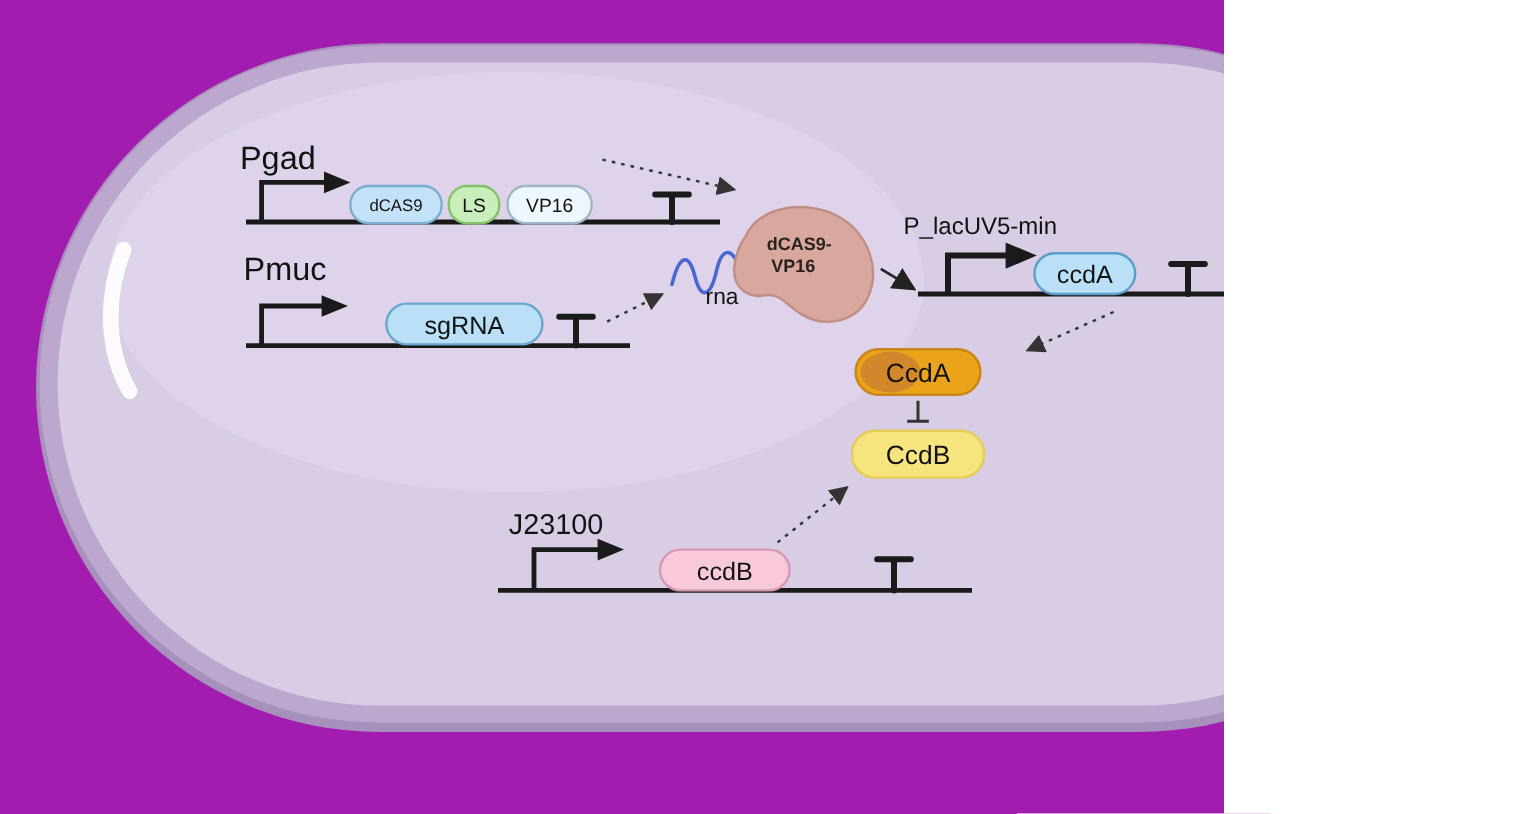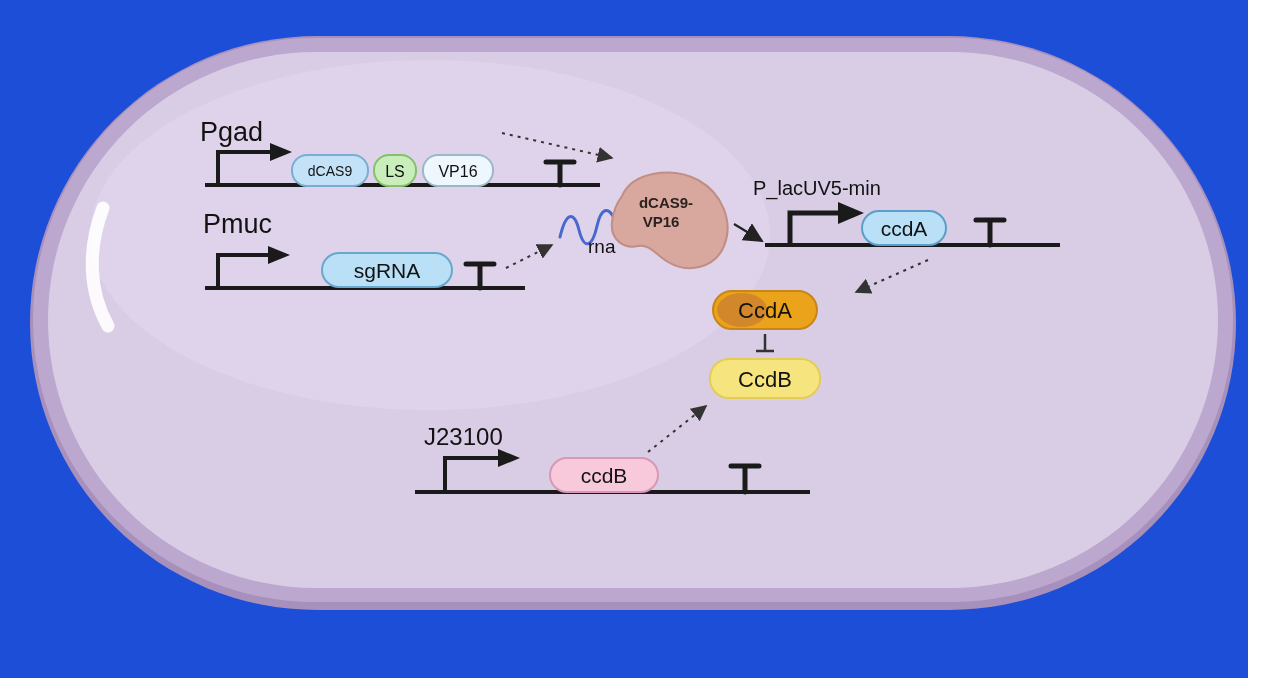--- a/index.html
+++ b/index.html
@@ -1,16 +1,16 @@
 <!DOCTYPE html>
 <html><head>
 <meta charset="utf-8">
 <style>
   html, body { margin: 0; padding: 0; background: #ffffff; }
-  .stage { position: relative; width: 1248px; height: 678px; background: #1d4ed8; overflow: hidden; }
+  .stage { position: relative; width: 1020px; height: 678px; background: #a21caf; overflow: hidden; }
   svg { display: block; }
   text { font-family: "Liberation Sans", sans-serif; fill: #121212; }
   .lbl-big   { font-size: 27px; }
   .lbl-med   { font-size: 24px; }
   .lbl-small { font-size: 20px; }
   .gene-txt  { font-size: 21px; text-anchor: middle; }
   .gene-txt-sm { font-size: 14px; text-anchor: middle; }
   .gene-txt-xs { font-size: 16px; text-anchor: middle; }
   .prot-txt  { font-size: 22px; text-anchor: middle; }
   .blob-txt  { font-size: 15px; font-weight: 700; text-anchor: middle; fill: #2b2220; }

